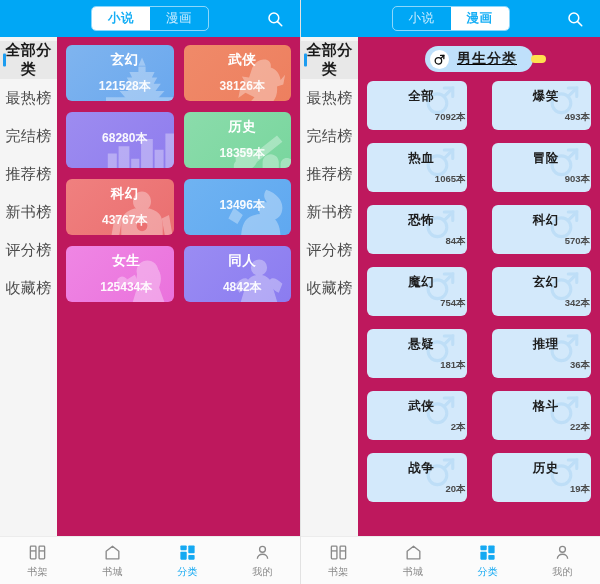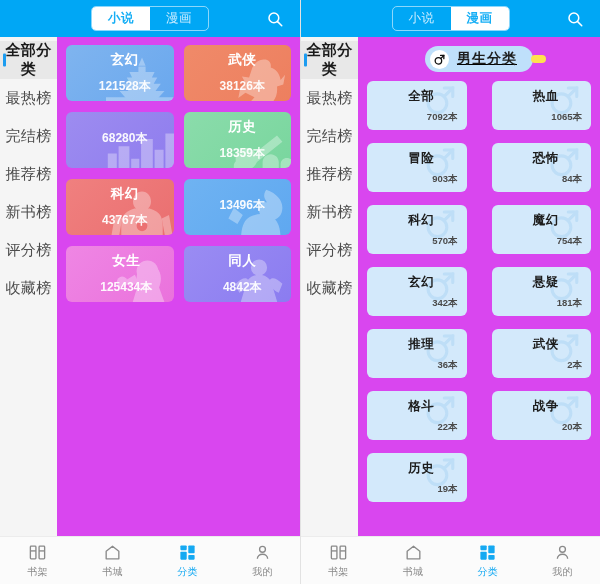--- a/index.html
+++ b/index.html
@@ -69,21 +69,21 @@
   .side-item.active {
     background: #e8e8e8; color: #1a1a1a; font-weight: 600;
   }
   .side-item.active::before {
     content: ""; position: absolute; left: 3px; top: 50%;
     transform: translateY(-50%);
     width: 2.5px; height: 13px; background: #1b9cf0; border-radius: 1px;
   }
 
   .content {
-    flex: 1 1 auto; background: #d946ef;
+    flex: 1 1 auto; background: #be185d;
     overflow: hidden; position: relative;
   }
 
   
   .novel-grid {
     padding: 8px 9px 0 9px;
     display: grid;
     grid-template-columns: 1fr 1fr;
     gap: 11px 10px;
   }
@@ -139,21 +139,21 @@
     height: 49px; border-radius: 6px;
     background: #d3e9fb;
     position: relative; overflow: hidden;
     padding: 7px 0 0 9px; cursor: pointer;
   }
   .comic-card .cc-title {
     font-size: 12.5px; font-weight: 700; color: #1d1d1d;
     position: relative; z-index: 2; letter-spacing: .5px;
   }
   .comic-card .cc-count {
-    position: absolute; right: 9px; bottom: 6px;
+    position: absolute; right: 1px; bottom: 6px;
     font-size: 9.5px; color: #4a4a4a; z-index: 2; font-weight: 600;
   }
   .cc-mark {
     position: absolute; right: 10px; top: 1px;
     width: 34px; height: 34px; z-index: 1; opacity: .38;
   }
   .cc-mark svg { width: 100%; height: 100%; display: block; }
 
   
   .tabbar {
@@ -413,20 +413,31 @@
               <div class="cc-count">7092本</div>
             </div>
             <div class="comic-card">
               <div class="cc-mark">
                 <svg viewBox="0 0 40 40" fill="none" stroke="#9ccdf1" stroke-width="3.6" stroke-linecap="round">
                   <circle cx="17" cy="25" r="11"></circle>
                   <line x1="25" y1="17" x2="35" y2="7"></line>
                   <polyline points="35,17 35,7 25,7"></polyline>
                 </svg>
               </div>
+              <div class="cc-title">爆笑</div>
+              <div class="cc-count">493本</div>
+            </div>
+            <div class="comic-card">
+              <div class="cc-mark">
+                <svg viewBox="0 0 40 40" fill="none" stroke="#9ccdf1" stroke-width="3.6" stroke-linecap="round">
+                  <circle cx="17" cy="25" r="11"></circle>
+                  <line x1="25" y1="17" x2="35" y2="7"></line>
+                  <polyline points="35,17 35,7 25,7"></polyline>
+                </svg>
+              </div>
               <div class="cc-title">热血</div>
               <div class="cc-count">1065本</div>
             </div>
             <div class="comic-card">
               <div class="cc-mark">
                 <svg viewBox="0 0 40 40" fill="none" stroke="#9ccdf1" stroke-width="3.6" stroke-linecap="round">
                   <circle cx="17" cy="25" r="11"></circle>
                   <line x1="25" y1="17" x2="35" y2="7"></line>
                   <polyline points="35,17 35,7 25,7"></polyline>
                 </svg>

